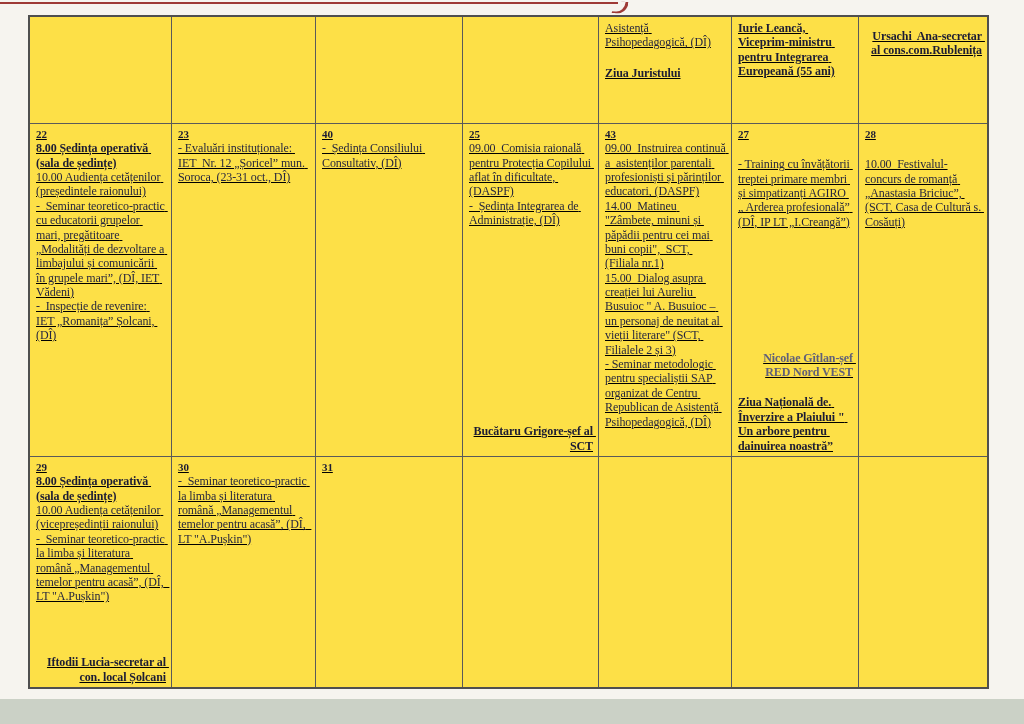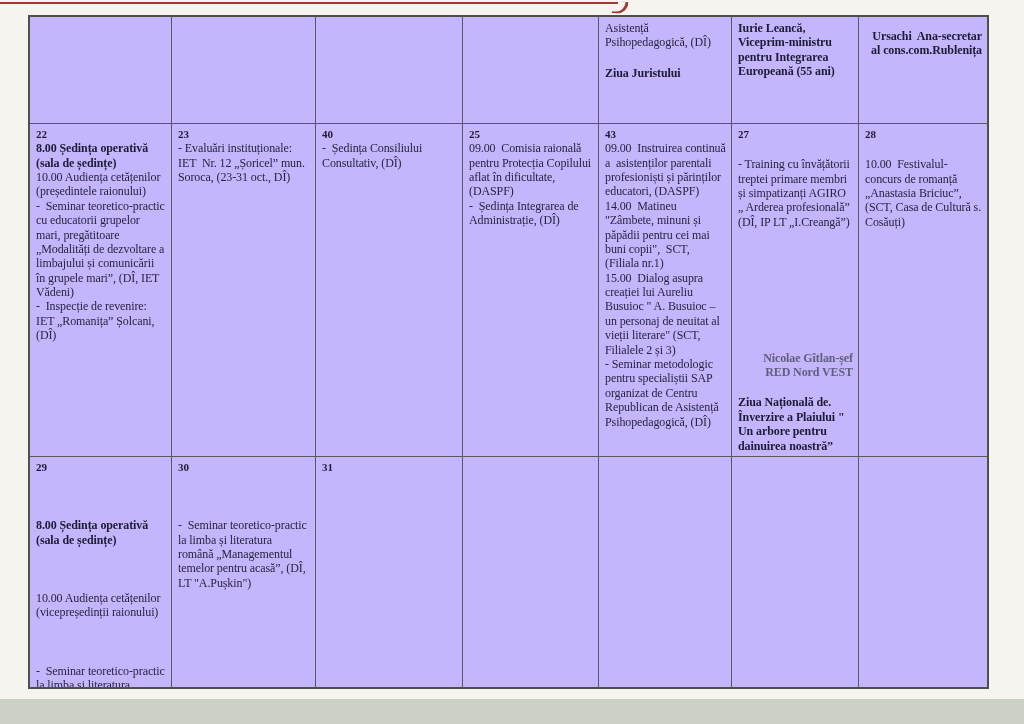--- a/index.html
+++ b/index.html
@@ -21,36 +21,36 @@
     border:2px solid #4f4f4f;
     background:#faf8f4;
   }
   .cell{
     border-right:1px solid #5a5a5a;border-bottom:1px solid #5a5a5a;
     padding:4px 5px 3px 6px;
     display:flex;flex-direction:column;overflow:hidden;
     color:#26263e;font-size:12px;line-height:1.2;letter-spacing:-0.1px;
   }
   .cell.lc{border-right:none;}
-  .cell.lr{border-bottom:none;gap:44px;}
+  .cell.lr{border-bottom:none;}
   .daynum{font-weight:bold;font-size:11px;color:#1c1c34;}
   .blk{white-space:pre-wrap;}
   .blk.b{font-weight:bold;color:#1c1c34;}
   .blk.g{font-weight:bold;color:#60607a;}
   .blk.push{margin-top:auto;text-align:right;}
   .blk.gap{margin-top:16px;}
   .blk.gs{margin-top:8px;text-align:right;}
 </style>
 </head>
 <body style="background: rgb(246, 244, 239);">
 
 <div class="red-line" style="background: rgb(158, 58, 54);"></div>
 <div class="red-hook" style="border-right-color: rgb(158, 58, 54); border-bottom-color: rgb(158, 58, 54);"></div>
 
-<div class="table" style="background: #c4b5fd;">
+<div class="table" style="background: #fde047; text-decoration: underline;">
     <div class="cell"></div>
     <div class="cell"></div>
     <div class="cell"></div>
     <div class="cell"></div>
     <div class="cell">
       <div class="blk n">Asistență Psihopedagogică, (DÎ)</div>
       <div class="blk b gap">Ziua Juristului</div>
     </div>
     <div class="cell">
       <div class="blk b">Iurie Leancă, Viceprim-ministru pentru Integrarea Europeană (55 ani)</div>
@@ -70,20 +70,21 @@
       <div class="blk n">- Evaluări instituționale: IET  Nr. 12 „Șoricel” mun. Soroca, (23-31 oct., DÎ)</div>
     </div>
     <div class="cell">
       <div class="daynum">40</div>
       <div class="blk n">-  Ședința Consiliului Consultativ, (DÎ)</div>
     </div>
     <div class="cell">
       <div class="daynum">25</div>
       <div class="blk n">09.00  Comisia raională pentru Protecția Copilului aflat în dificultate, (DASPF)</div>
       <div class="blk n">-  Ședința Integrarea de Administrație, (DÎ)</div>
+      <div class="blk b push">Bucătaru Grigore-șef al SCT</div>
     </div>
     <div class="cell">
       <div class="daynum">43</div>
       <div class="blk n">09.00  Instruirea continuă a  asistenților parentali profesioniști și părinților educatori, (DASPF)</div>
       <div class="blk n">14.00  Matineu "Zâmbete, minuni și păpădii pentru cei mai buni copii",  SCT, (Filiala nr.1)</div>
       <div class="blk n">15.00  Dialog asupra creației lui Aureliu Busuioc " A. Busuioc – un personaj de neuitat al vieții literare" (SCT, Filialele 2 și 3)</div>
       <div class="blk n">- Seminar metodologic pentru specialiștii SAP organizat de Centru Republican de Asistență Psihopedagogică, (DÎ)</div>
     </div>
     <div class="cell">
       <div class="daynum">27</div>

